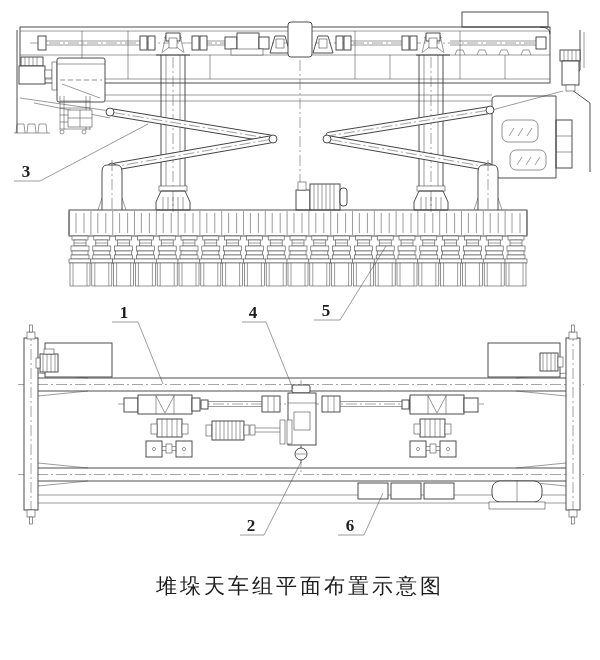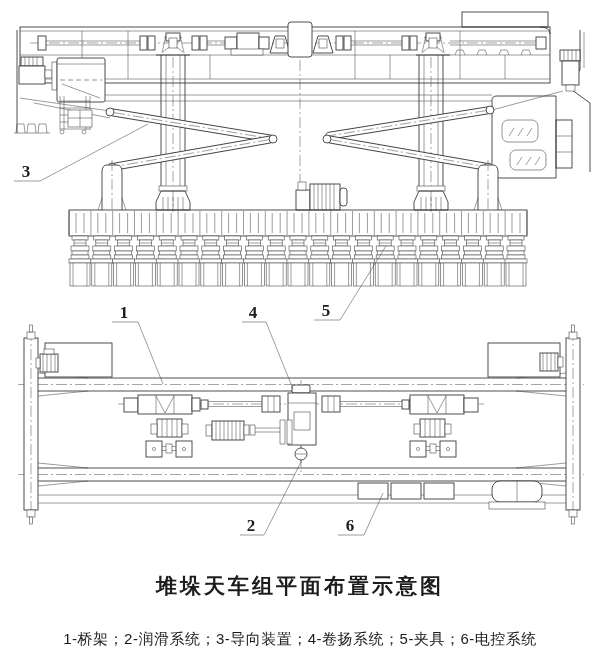--- a/index.html
+++ b/index.html
@@ -8,21 +8,21 @@
   svg{position:absolute;left:0;top:0;}
   
   .ln{fill:none;stroke:#3b3b3b;stroke-width:0.9;}
   .tn{fill:none;stroke:#4a4a4a;stroke-width:0.55;}
   .cl{fill:none;stroke:#5a5a5a;stroke-width:0.55;stroke-dasharray:11 3 2 3;}
   .dsh{fill:none;stroke:#4a4a4a;stroke-width:0.6;stroke-dasharray:5 3;}
   .fw{fill:#fff;stroke:#3b3b3b;stroke-width:0.9;}
   .fwt{fill:#fff;stroke:#4a4a4a;stroke-width:0.6;}
   .co-num{font-family:"Liberation Serif",serif;font-weight:bold;font-size:17px;fill:#1d1d1d;}
   .title{position:absolute;top:572px;left:0;width:600px;text-align:center;
-         font-size:21px;font-weight:bold;letter-spacing:3px;color:#1c1c1c;}
+         font-size:21px;font-weight:normal;letter-spacing:3px;color:#1c1c1c;}
   .caption{position:absolute;top:630px;left:0;width:600px;text-align:center;
            font-size:15px;color:#1c1c1c;letter-spacing:0.5px;}
 </style>
 </head>
 <body>
 
 <div class="page">
 <svg width="600" height="660" viewBox="0 0 600 660">
 
   <defs>
@@ -500,14 +500,13 @@
       <text class="co-num" x="251" y="531" text-anchor="middle">2</text>
     </g>
     <g>
       <polyline class="tn" points="338,535 364,535 383,493"></polyline>
       <text class="co-num" x="350" y="531" text-anchor="middle">6</text>
     </g>
   </g>
 </svg>
 
 <div class="title">堆垛天车组平面布置示意图</div>
-<div class="caption">1-桥架；2-润滑系统；3-导向装置；4-卷扬系统；5-夹具；6-电控系统</div>
 </div>
 
 </body></html>

